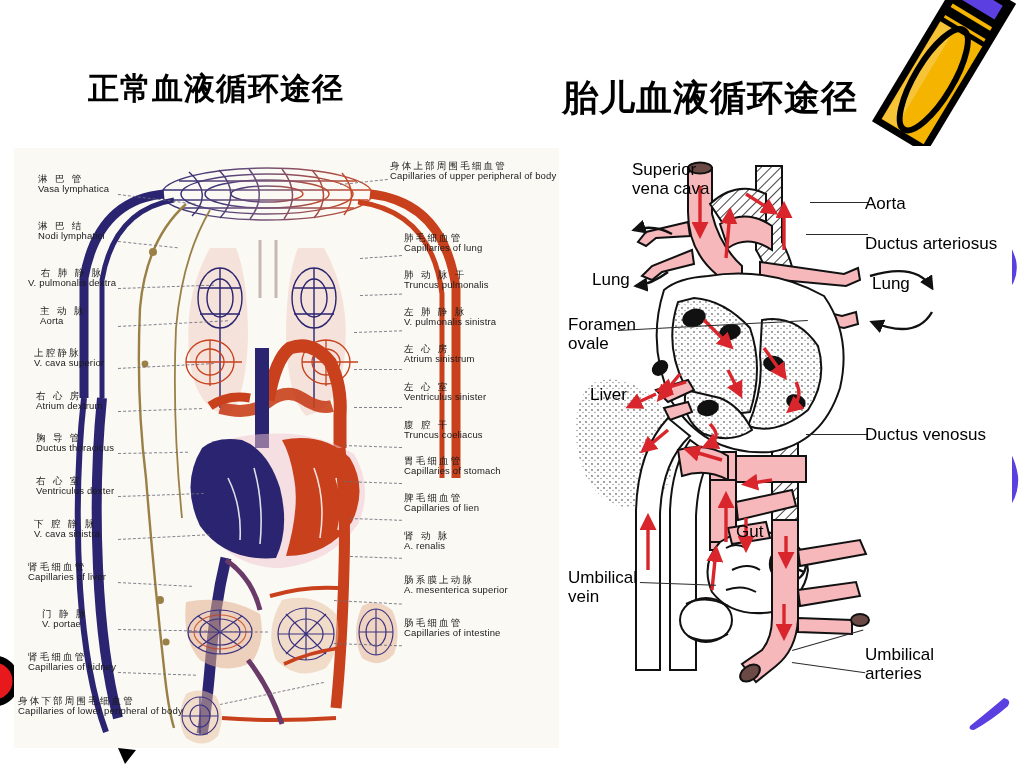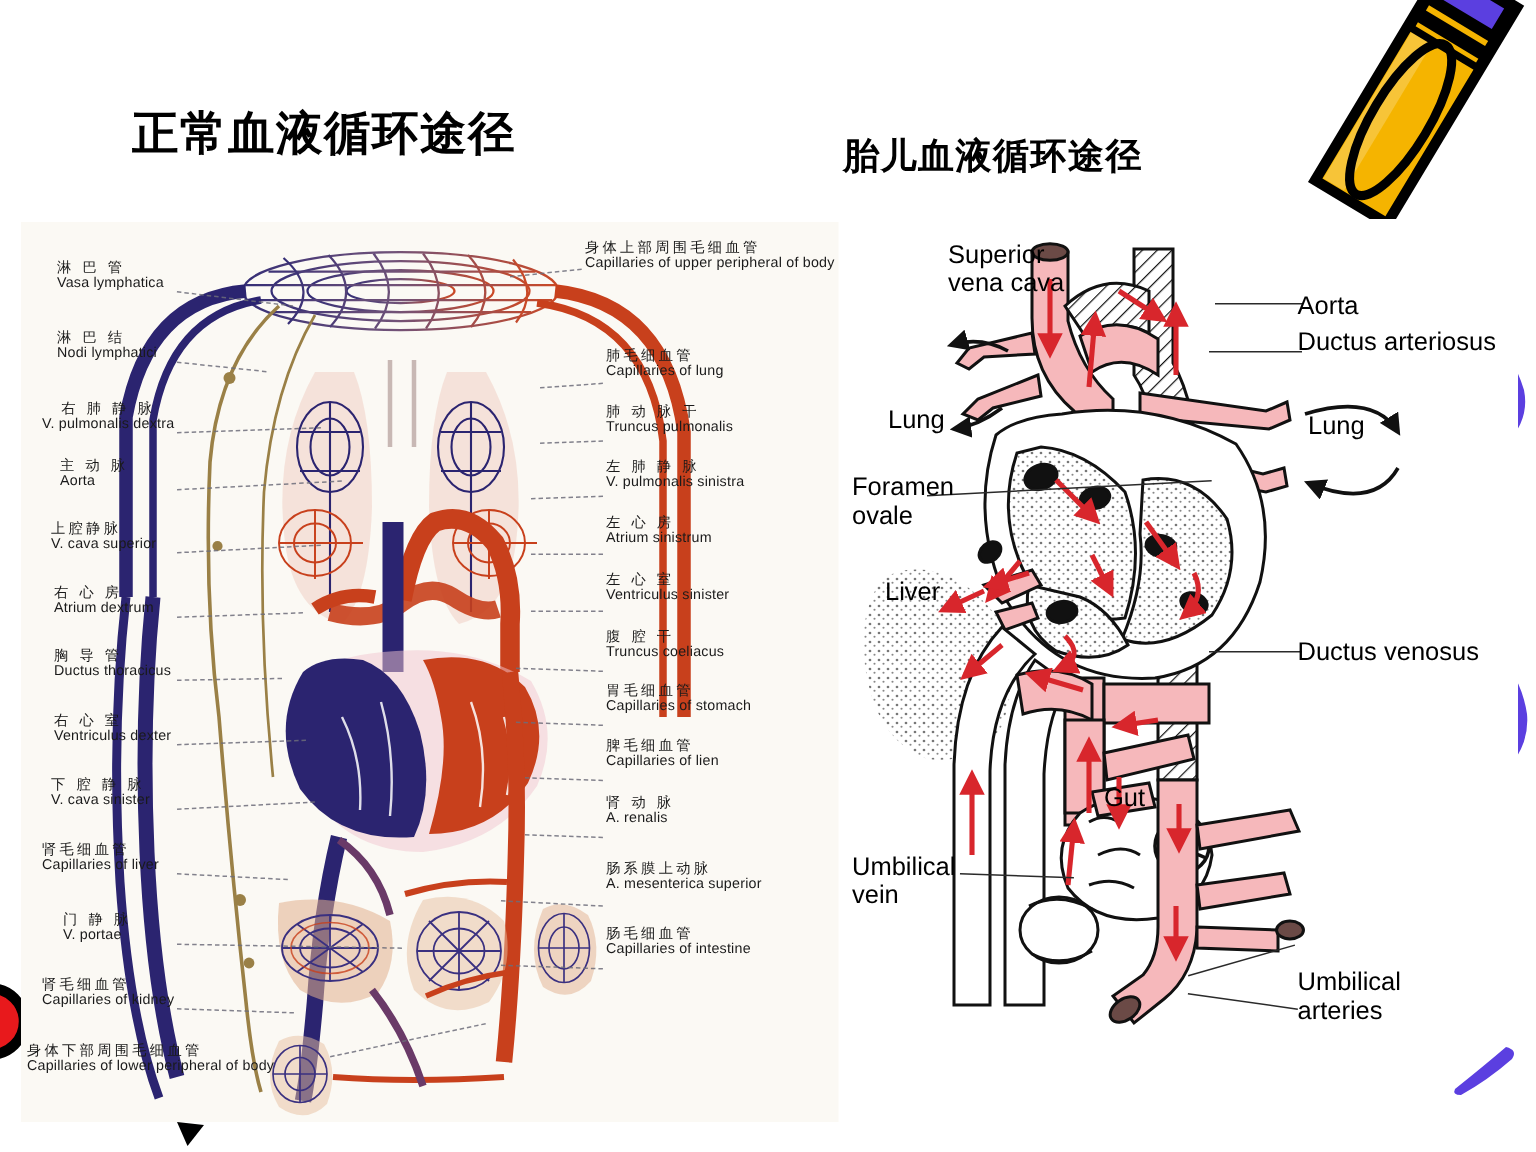--- a/index.html
+++ b/index.html
@@ -26,21 +26,21 @@
   
   .title {
     position: absolute;
     font-weight: bold;
     color: #000000;
     white-space: nowrap;
     letter-spacing: 1px;
     font-family: "DejaVu Sans", "Liberation Sans", sans-serif;
   }
   #title-normal { left: 88px;  top: 68px;  font-size: 31px; }
-  #title-fetal  { left: 562px; top: 88px;  font-size: 24px; }
+  #title-fetal  { left: 562px; top: 74px;  font-size: 36px; }
 
   
   .pencil { position: absolute; left: 852px; top: -14px; width: 180px; height: 160px; }
 
   
   .brush { position: absolute; }
 
   
   .reddot { position: absolute; left: -26px; top: 655px; width: 56px; height: 52px; }
 
@@ -346,21 +346,21 @@
     <div class="lbl" style="left:22px; top:285px;">
       <span class="cn">胸 导 管</span>
       <span class="la">Ductus thoracicus</span>
     </div>
     <div class="lbl" style="left:22px; top:328px;">
       <span class="cn">右 心 室</span>
       <span class="la">Ventriculus dexter</span>
     </div>
     <div class="lbl" style="left:20px; top:371px;">
       <span class="cn">下 腔 静 脉</span>
-      <span class="la">V. cava sinister</span>
+      <span class="la">V. cava sinistra</span>
     </div>
     <div class="lbl" style="left:14px; top:414px;">
       <span class="cn">肾毛细血管</span>
       <span class="la">Capillaries of liver</span>
     </div>
     <div class="lbl" style="left:28px; top:461px;">
       <span class="cn">门  静  脉</span>
       <span class="la">V. portae</span>
     </div>
     <div class="lbl" style="left:14px; top:504px;">
@@ -557,21 +557,21 @@
     <div class="flbl" style="left:72px;  top:10px;">Superior
 vena cava</div>
     <div class="flbl" style="left:32px;  top:120px;">Lung</div>
     <div class="flbl" style="left:8px;   top:165px;">Foramen
 ovale</div>
     <div class="flbl" style="left:30px;  top:235px;">Liver</div>
     <div class="flbl" style="left:176px; top:372px;">Gut</div>
     <div class="flbl" style="left:8px;   top:418px;">Umbilical
 vein</div>
     <div class="flbl" style="left:305px; top:44px;">Aorta</div>
-    <div class="flbl" style="left:305px; top:68px;">Ductus arteriosus</div>
+    <div class="flbl" style="left:305px; top:84px;">Ductus arteriosus</div>
     <div class="flbl" style="left:312px; top:124px;">Lung</div>
     <div class="flbl" style="left:305px; top:275px;text-align:center;">Ductus venosus</div>
     <div class="flbl" style="left:305px; top:495px;">Umbilical
 arteries</div>
   </div>
 
   <div style="position:absolute; left:118px; top:748px;">
     <svg width="18" height="16" viewBox="0 0 18 16">
         <path d="M0 0 L18 2 L7 16 Z" fill="#000000"></path>
       </svg>

